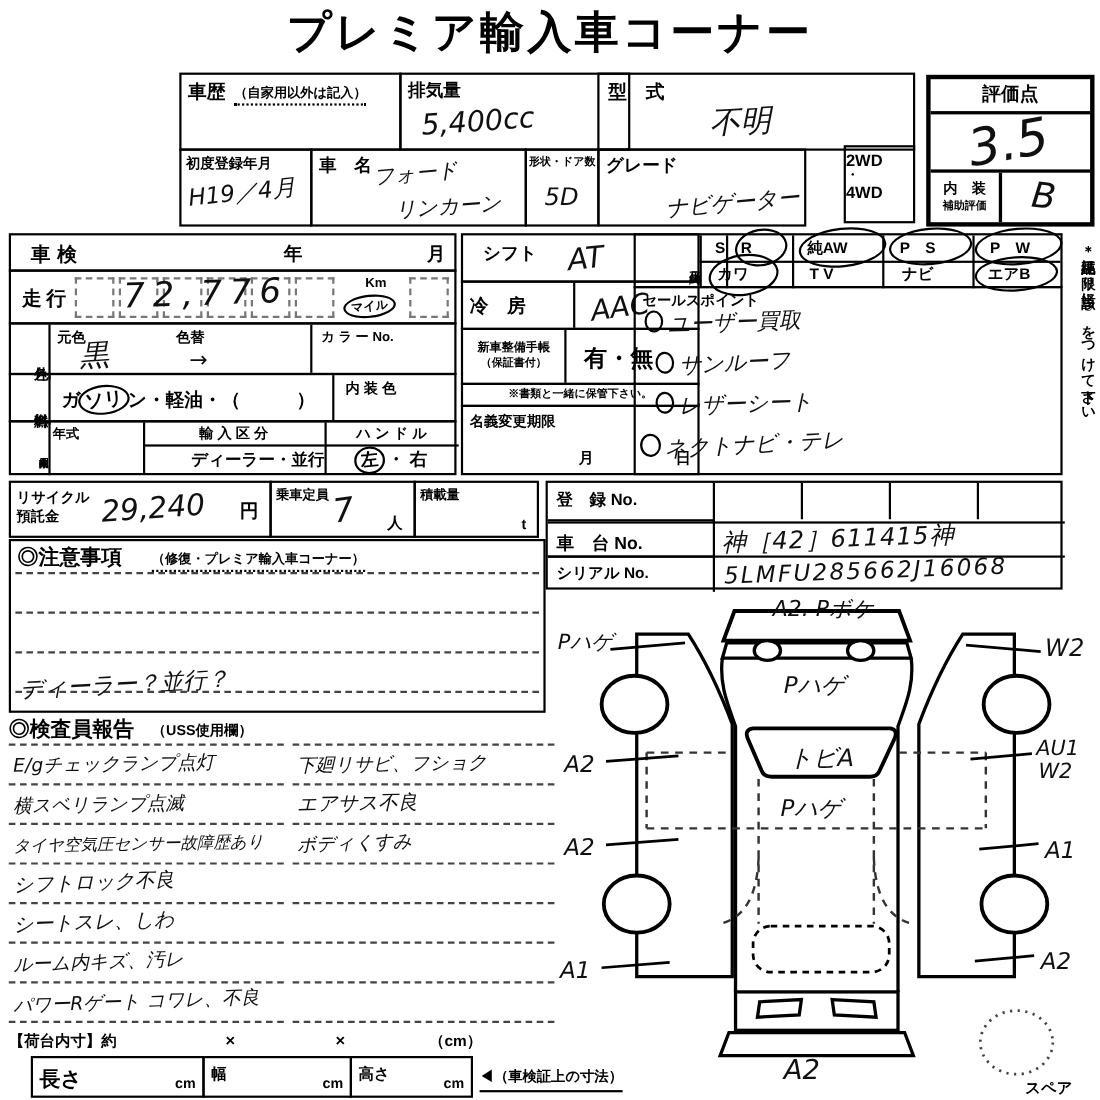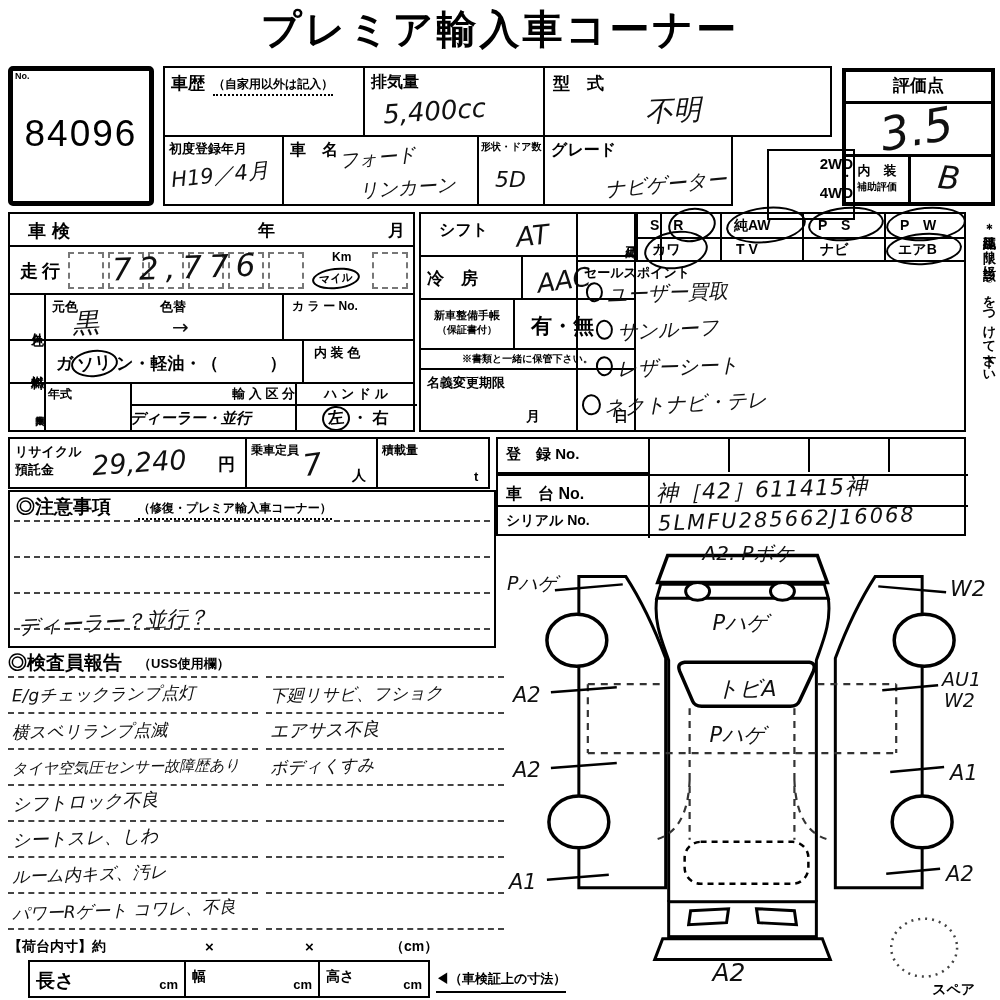--- a/index.html
+++ b/index.html
@@ -20,30 +20,26 @@
   svg text.hwt{font-family:"DejaVu Sans",sans-serif;font-style:italic;fill:#101010;}
   svg text.prt{font-family:"Liberation Sans",sans-serif;font-weight:bold;fill:#000;}
 </style>
 </head>
 <body>
 
 <div class="sheet">
 
   <div class="abs title" style="left:0;top:2px;width:1000px;">プレミア輸入車コーナー</div>
 
-  <div class="box" style="left:8px;top:66px;width:146px;height:140px;border-width:5px;border-radius:5px;">
-    <span class="abs" style="left:2px;top:0;font-size:9px;font-weight:bold;">No.</span>
-    <div class="abs" style="left:0;top:42px;width:136px;text-align:center;font-size:37px;letter-spacing:2px;">84096</div>
-  </div>
 
   <div class="box" style="left:163px;top:66px;width:202px;height:71px;">
     <span class="abs cl" style="left:6px;top:4px;font-size:17px;">車歴</span>
     <span class="abs cl wavy" style="left:48px;top:8px;font-size:12px;">（自家用以外は記入）</span>
   </div>
-  <div class="box" style="left:363px;top:66px;width:182px;height:71px;">
+  <div class="box" style="left:363px;top:66px;width:210px;height:71px;">
     <span class="abs cl" style="left:6px;top:4px;font-size:16px;">排気量</span>
     <span class="abs hw" style="left:18px;top:28px;font-size:26px;transform:rotate(-4deg);">5,400cc</span>
   </div>
   <div class="box" style="left:543px;top:66px;width:289px;height:71px;">
     <span class="abs cl" style="left:8px;top:4px;font-size:17px;">型　式</span>
     <span class="abs hw" style="left:100px;top:24px;font-size:28px;transform:rotate(-3deg);">不明</span>
   </div>
 
   <div class="box" style="left:163px;top:135px;width:121px;height:71px;">
     <span class="abs cl" style="left:4px;top:3px;font-size:13px;">初度登録年月</span>
@@ -55,21 +51,21 @@
     <span class="abs hw" style="left:75px;top:38px;font-size:19px;transform:rotate(-4deg);">リンカーン</span>
   </div>
   <div class="box" style="left:477px;top:135px;width:68px;height:71px;">
     <span class="abs cl" style="left:2px;top:3px;font-size:10px;">形状・ドア数</span>
     <span class="abs hw" style="left:16px;top:30px;font-size:22px;">5D</span>
   </div>
   <div class="box" style="left:543px;top:135px;width:190px;height:71px;">
     <span class="abs cl" style="left:6px;top:3px;font-size:16px;">グレード</span>
     <span class="abs hw" style="left:60px;top:34px;font-size:20px;transform:rotate(-5deg);">ナビゲーター</span>
   </div>
-  <div class="box" style="left:767px;top:149px;width:88px;height:71px;text-align:right;">
+  <div class="box" style="left:767px;top:132px;width:65px;height:71px;text-align:left;">
     <div class="cl" style="font-size:15px;margin-top:4px;">2WD</div>
     <div class="cl" style="font-size:12px;line-height:8px;">・</div>
     <div class="cl" style="font-size:15px;margin-top:4px;">4WD</div>
   </div>
 
   <div class="box" style="left:842px;top:68px;width:153px;height:138px;border-width:4px;">
     <div class="abs cl" style="left:0;top:0;width:100%;height:29px;border-bottom:3px solid #000;text-align:center;font-size:17px;line-height:27px;">評価点</div>
     <div class="abs hw" style="left:34px;top:30px;font-size:46px;transform:rotate(-10deg);">3.5</div>
     <div class="abs" style="left:0;bottom:0;width:100%;height:45px;border-top:3px solid #000;">
       <div class="abs" style="left:0;top:0;width:62px;height:100%;border-right:3px solid #000;text-align:center;">
@@ -118,22 +114,22 @@
       <span class="abs cl" style="left:10px;top:3px;font-size:13px;">内 装 色</span>
     </div>
   </div>
 
   <div class="box" style="left:8px;top:382px;width:407px;height:50px;">
     <div class="abs vtext" style="left:0;top:0;width:34px;height:100%;border-right:2px solid #000;font-size:9px;padding-top:2px;text-align:center;">輸入車用</div>
     <div class="abs" style="left:34px;top:0;width:86px;height:100%;border-right:2px solid #000;">
       <span class="abs cl" style="left:4px;top:2px;font-size:12px;">年式</span>
     </div>
     <div class="abs" style="left:120px;top:0;width:165px;height:100%;border-right:2px solid #000;">
-      <div class="cl" style="text-align:right;font-size:13px;border-bottom:2px solid #000;height:20px;line-height:20px;">輸 入 区 分</div>
-      <div class="cl" style="text-align:left;font-size:15px;margin-top:3px;font-style:italic;">ディーラー・並行</div>
+      <div class="cl" style="text-align:center;font-size:13px;border-bottom:2px solid #000;height:20px;line-height:20px;">輸 入 区 分</div>
+      <div class="cl" style="text-align:right;font-size:15px;margin-top:3px;">ディーラー・並行</div>
     </div>
     <div class="abs" style="left:285px;top:0;width:122px;height:100%;">
       <div class="cl" style="text-align:center;font-size:13px;border-bottom:2px solid #000;height:20px;line-height:20px;">ハ ン ド ル</div>
       <div class="cl" style="text-align:center;font-size:16px;margin-top:2px;"><span class="circ-inline">左</span> <span>・</span> <span>右</span></div>
     </div>
   </div>
 
   <div class="box" style="left:419px;top:212px;width:217px;height:45px;">
     <span class="abs cl" style="left:18px;top:6px;font-size:16px;">シフト</span>
     <span class="abs hw" style="left:95px;top:6px;font-size:27px;transform:rotate(-6deg);">AT</span>

